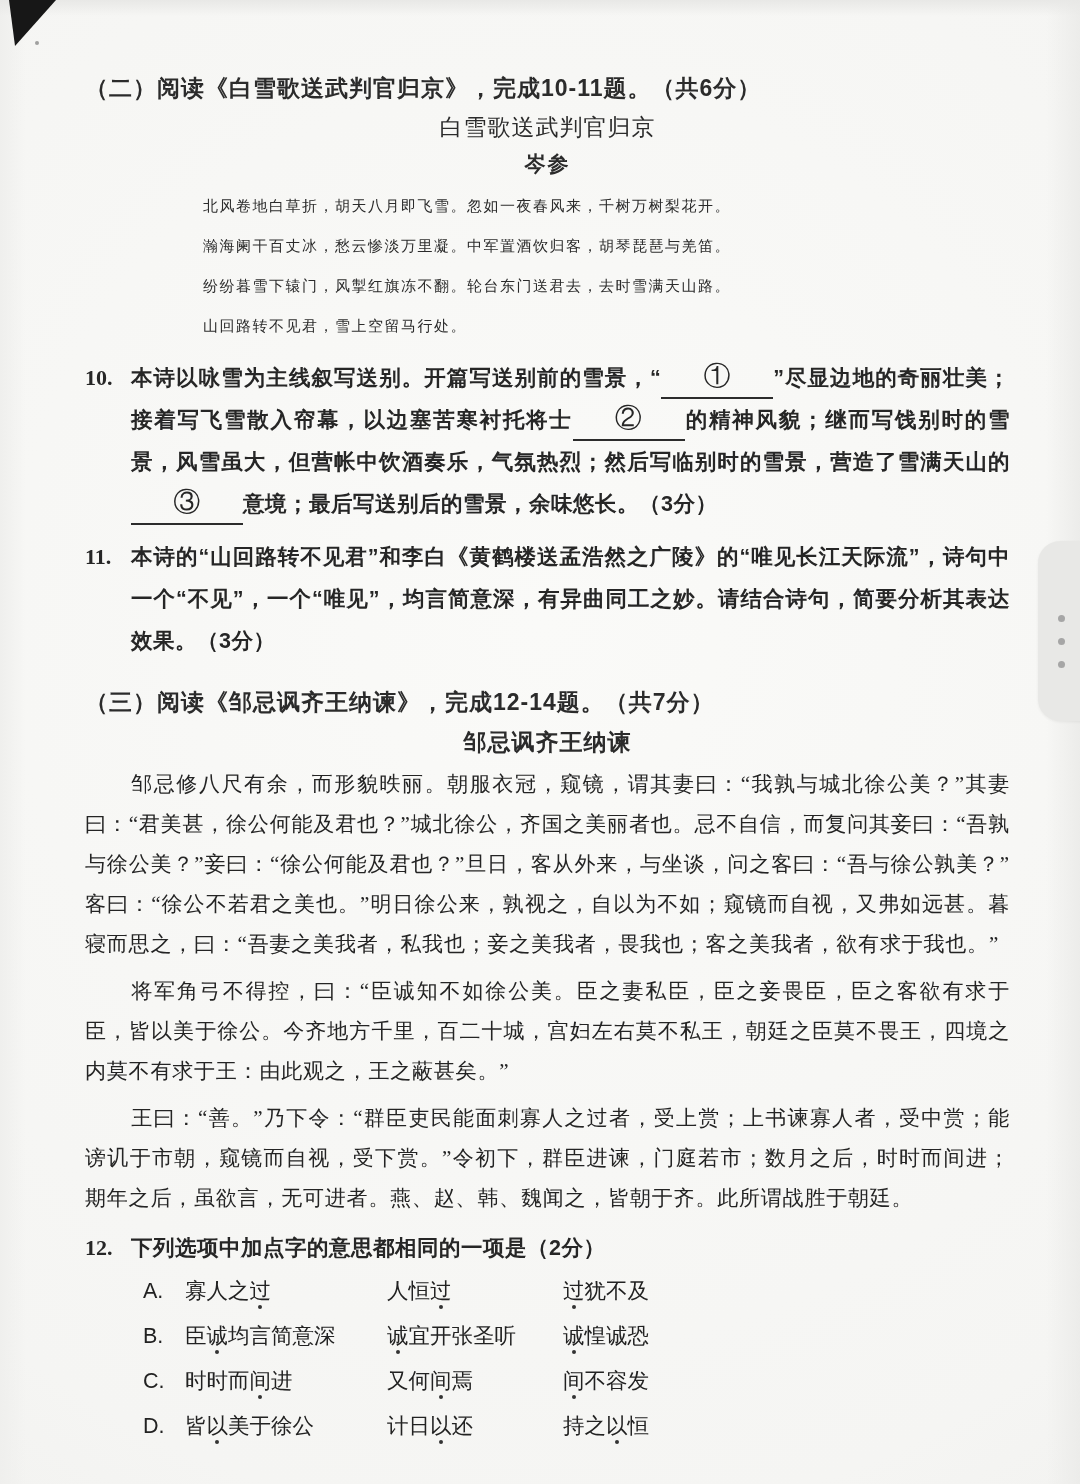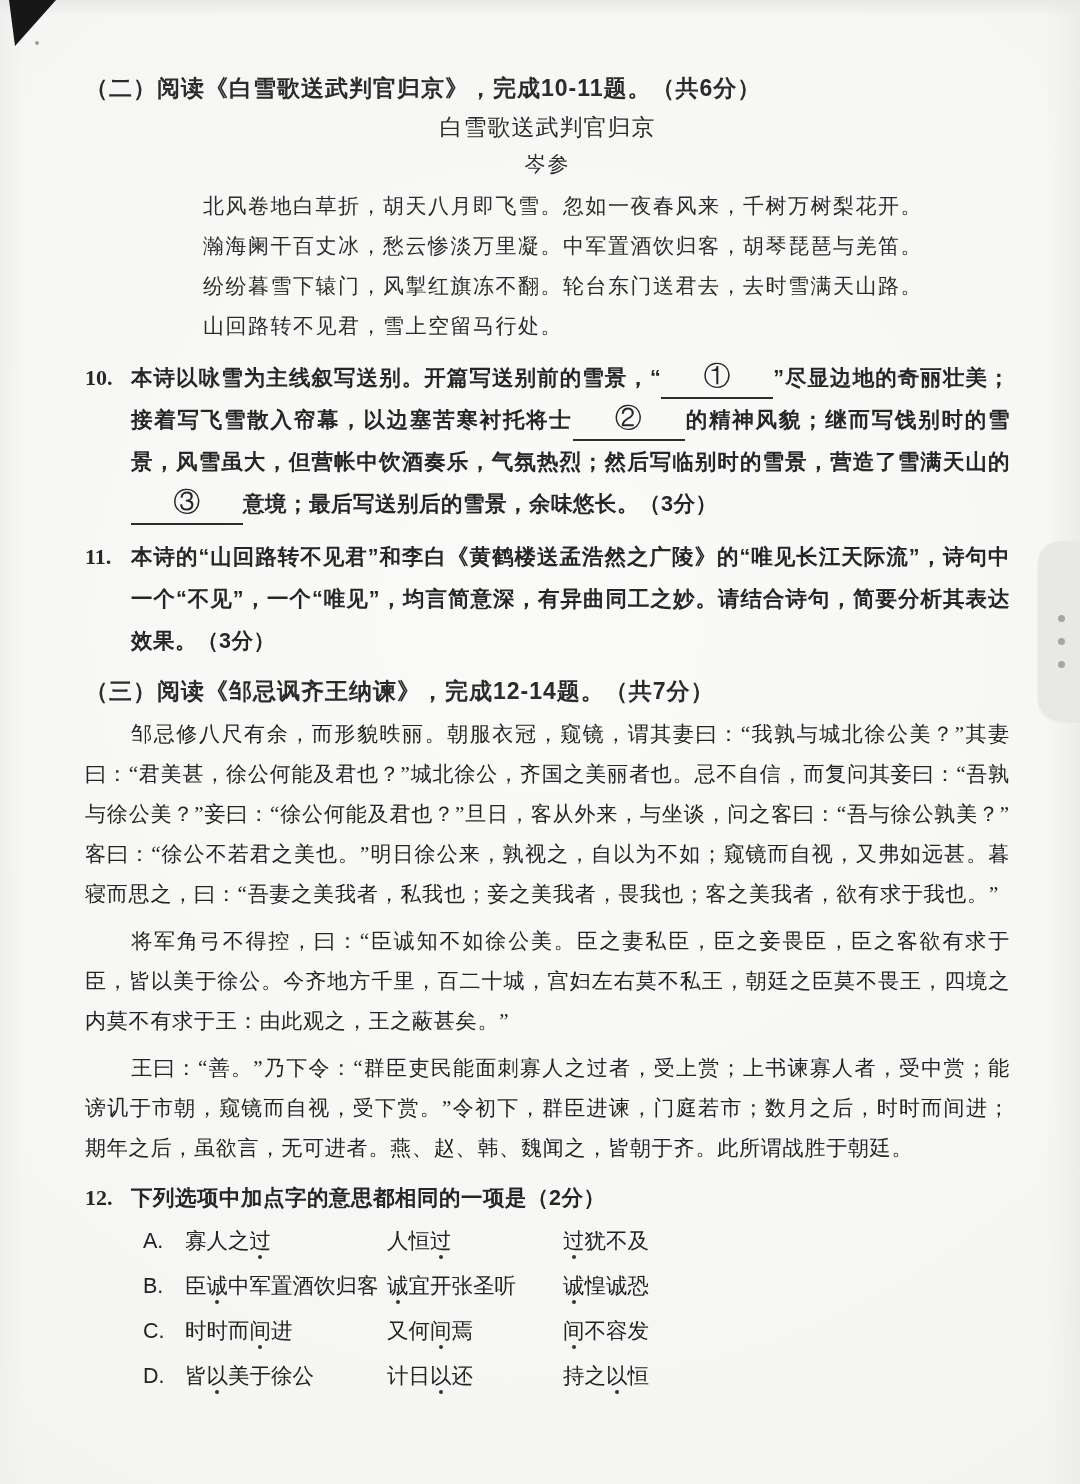--- a/index.html
+++ b/index.html
@@ -21,24 +21,24 @@
     font-family:"Liberation Sans", sans-serif;
     font-weight:700;font-size:23px;line-height:32px;letter-spacing:1px;
   }
   .poem-title{
     margin-top:8px;text-align:center;
     font-family:"Liberation Sans", sans-serif;
     font-weight:400;font-size:23px;line-height:30px;letter-spacing:1px;
   }
   .poem-author{
     margin-top:9px;text-align:center;
-    font-size:21px;font-weight:400;line-height:26px;letter-spacing:2px;
+    font-size:21px;font-weight:700;line-height:26px;letter-spacing:2px;
   }
   .poem{margin:9px 0 0 118px;}
-  .poem-line{font-size:21px;line-height:40px;letter-spacing:1.5px;white-space:nowrap;font-family:Liberation Serif, serif;}
+  .poem-line{font-size:15px;line-height:40px;letter-spacing:1.5px;white-space:nowrap;font-family:Liberation Serif, serif;}
 
   .question{display:flex;margin-top:11px;}
   .qnum{
     flex:0 0 46px;font-size:22px;line-height:42px;
     font-family:Liberation Serif, serif;font-weight:600;color:#262626;
   }
   .qtext{
     flex:1;font-size:21.5px;line-height:42px;text-align:justify;
     font-family:"Liberation Sans", sans-serif;font-weight:600;color:#262626;
     letter-spacing:0.5px;
@@ -115,42 +115,43 @@
     <div class="question">
       <span class="qnum">10.</span>
       <div class="qtext"><span>本诗以咏雪为主线叙写送别。开篇写送别前的雪景，“</span><span class="blank"><span class="circ">①</span></span><span>”尽显边地的奇丽壮美；接着写飞雪散入帘幕，以边塞苦寒衬托将士</span><span class="blank"><span class="circ">②</span></span><span>的精神风貌；继而写饯别时的雪景，风雪虽大，但营帐中饮酒奏乐，气氛热烈；然后写临别时的雪景，营造了雪满天山的</span><span class="blank"><span class="circ">③</span></span><span>意境；最后写送别后的雪景，余味悠长。（3分）</span></div>
     </div>
 
     <div class="question">
       <span class="qnum">11.</span>
       <div class="qtext">本诗的“山回路转不见君”和李白《黄鹤楼送孟浩然之广陵》的“唯见长江天际流”，诗句中一个“不见”，一个“唯见”，均言简意深，有异曲同工之妙。请结合诗句，简要分析其表达效果。（3分）</div>
     </div>
 
-    <div class="s-header" style="margin-top:13px;">（三）阅读《邹忌讽齐王纳谏》，完成12-14题。（共7分）</div>
+    <div class="s-header" style="margin-top:24px;">（三）阅读《邹忌讽齐王纳谏》，完成12-14题。（共7分）</div>
 
+    <div class="passage-title">邹忌讽齐王纳谏</div>
 
     <div class="para">邹忌修八尺有余，而形貌昳丽。朝服衣冠，窥镜，谓其妻曰：“我孰与城北徐公美？”其妻曰：“君美甚，徐公何能及君也？”城北徐公，齐国之美丽者也。忌不自信，而复问其妾曰：“吾孰与徐公美？”妾曰：“徐公何能及君也？”旦日，客从外来，与坐谈，问之客曰：“吾与徐公孰美？”客曰：“徐公不若君之美也。”明日徐公来，孰视之，自以为不如；窥镜而自视，又弗如远甚。暮寝而思之，曰：“吾妻之美我者，私我也；妾之美我者，畏我也；客之美我者，欲有求于我也。”</div>
     <div class="para">将军角弓不得控，曰：“臣诚知不如徐公美。臣之妻私臣，臣之妾畏臣，臣之客欲有求于臣，皆以美于徐公。今齐地方千里，百二十城，宫妇左右莫不私王，朝廷之臣莫不畏王，四境之内莫不有求于王：由此观之，王之蔽甚矣。”</div>
     <div class="para">王曰：“善。”乃下令：“群臣吏民能面刺寡人之过者，受上赏；上书谏寡人者，受中赏；能谤讥于市朝，窥镜而自视，受下赏。”令初下，群臣进谏，门庭若市；数月之后，时时而间进；期年之后，虽欲言，无可进者。燕、赵、韩、魏闻之，皆朝于齐。此所谓战胜于朝廷。</div>
 
     <div class="question" style="margin-top:9px;">
       <span class="qnum">12.</span>
       <div class="qtext">下列选项中加点字的意思都相同的一项是（2分）</div>
     </div>
 
     <div>
       <div class="opt-row">
         <span class="opt-label">A.</span>
         <span class="opt-item"><span>寡人之</span><span class="em">过</span><span></span></span>
         <span class="opt-item"><span>人恒</span><span class="em">过</span><span></span></span>
         <span class="opt-item"><span></span><span class="em">过</span><span>犹不及</span></span>
       </div>
       <div class="opt-row">
         <span class="opt-label">B.</span>
-        <span class="opt-item"><span>臣</span><span class="em">诚</span><span>中军置酒饮归客</span></span>
+        <span class="opt-item"><span>臣</span><span class="em">诚</span><span>均言简意深</span></span>
         <span class="opt-item"><span></span><span class="em">诚</span><span>宜开张圣听</span></span>
         <span class="opt-item"><span></span><span class="em">诚</span><span>惶诚恐</span></span>
       </div>
       <div class="opt-row">
         <span class="opt-label">C.</span>
         <span class="opt-item"><span>时时而</span><span class="em">间</span><span>进</span></span>
         <span class="opt-item"><span>又何</span><span class="em">间</span><span>焉</span></span>
         <span class="opt-item"><span></span><span class="em">间</span><span>不容发</span></span>
       </div>
       <div class="opt-row">

